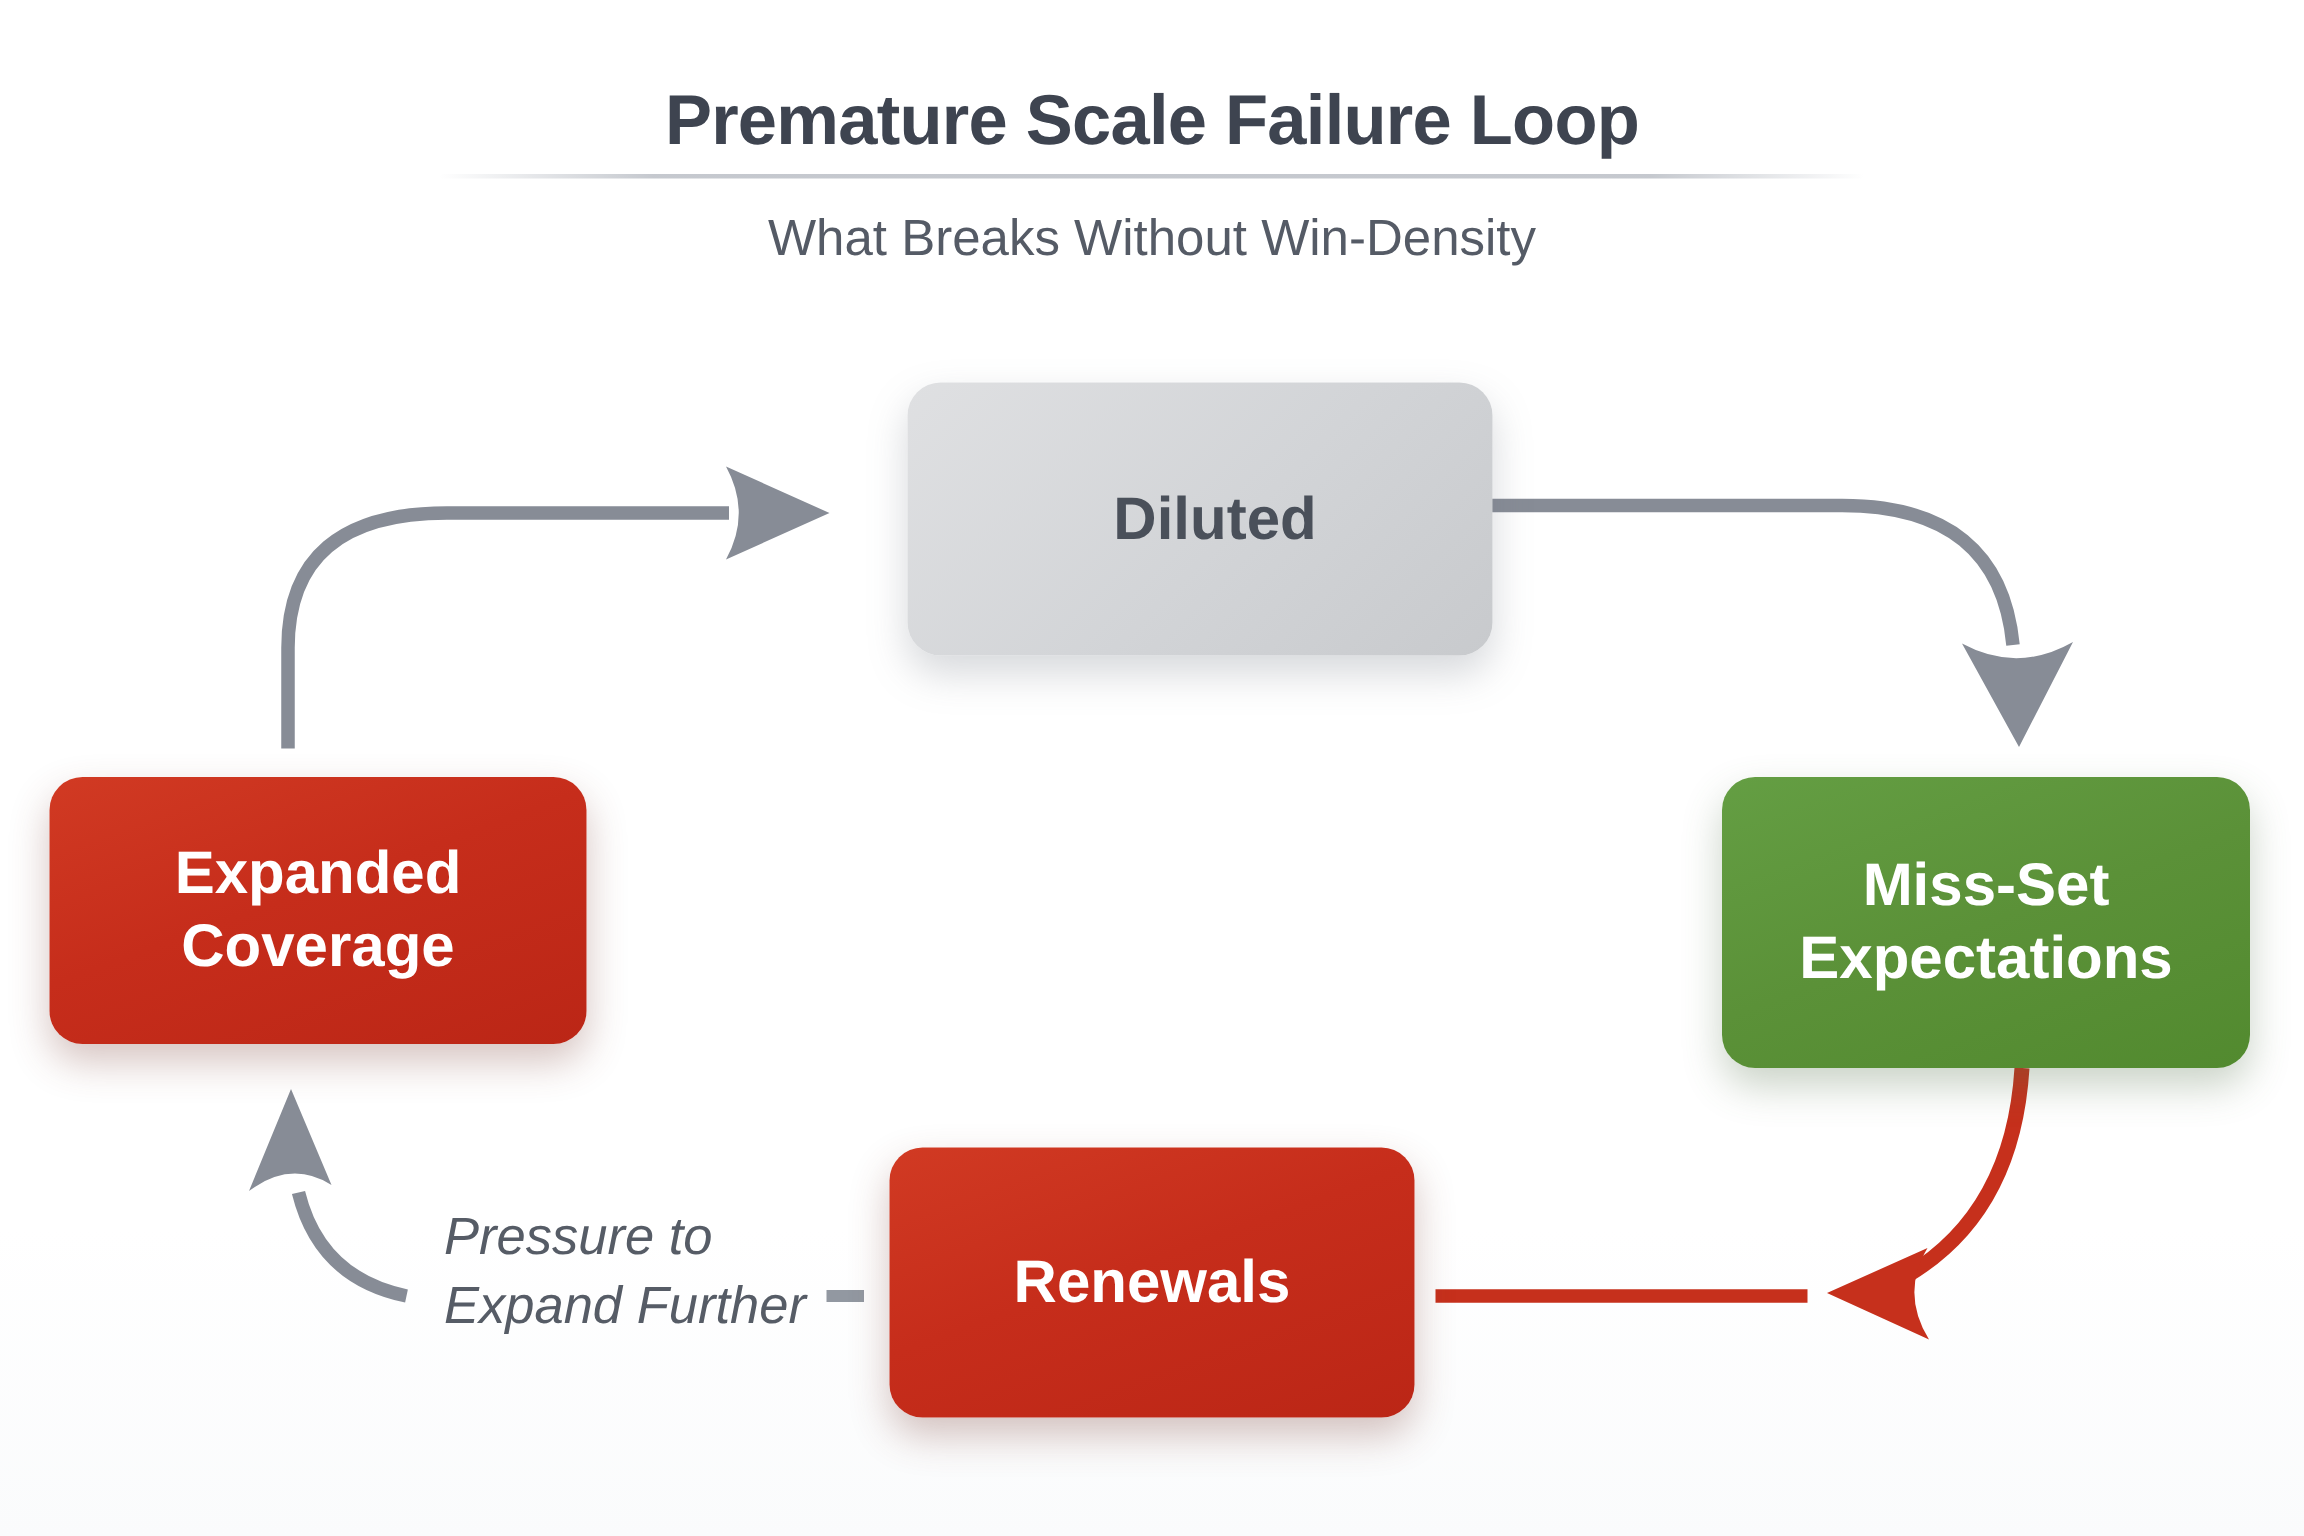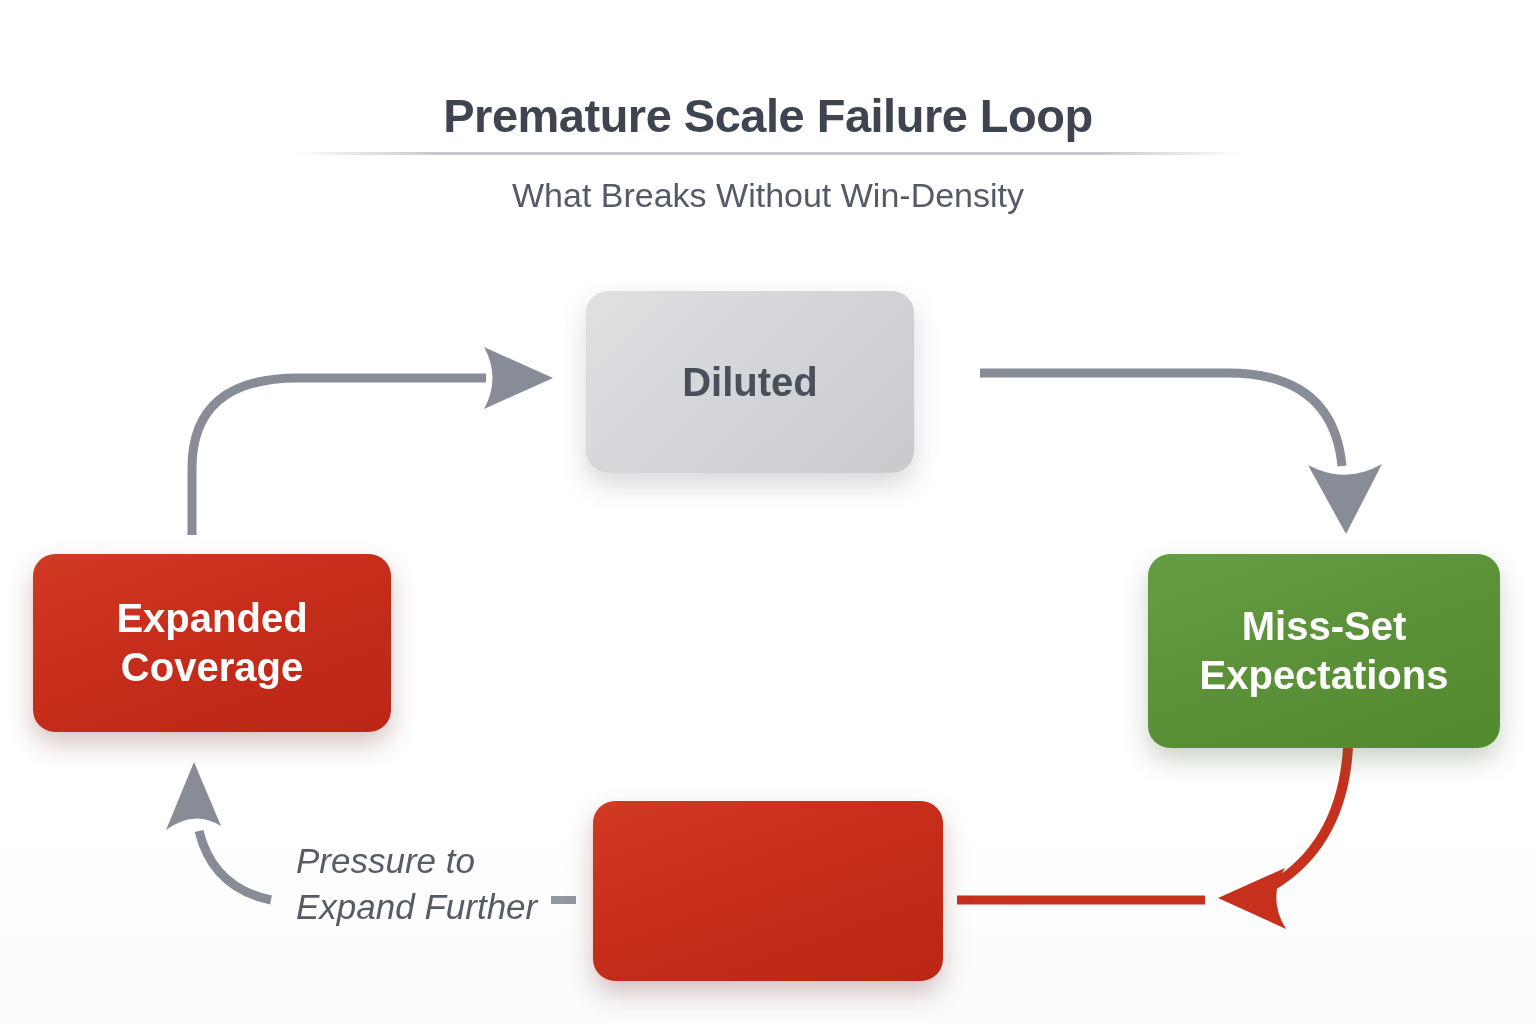--- a/index.html
+++ b/index.html
@@ -2,21 +2,21 @@
 <html><head>
 <meta charset="utf-8">
 <style>
   html,body{margin:0;padding:0;}
   body{
     width:1536px;height:1024px;overflow:hidden;
     background:linear-gradient(180deg,#ffffff 0%,#ffffff 80%,#fafbfc 100%);
     font-family:"Liberation Sans", sans-serif;
     position:relative;
   }
-  .canvas{position:absolute;inset:0;margin-top:36px;}
+  .canvas{position:absolute;inset:0;}
   .title{
     position:absolute;top:52px;left:0;width:100%;
     text-align:center;font-size:47px;font-weight:bold;
     color:#3e4450;letter-spacing:-0.5px;
   }
   .divider{
     position:absolute;top:116px;left:293px;width:950px;height:3px;
     background:linear-gradient(90deg,rgba(187,191,198,0) 0%,rgba(187,191,198,0.85) 15%,rgba(187,191,198,0.85) 85%,rgba(187,191,198,0) 100%);
     border-radius:2px;
   }
@@ -40,21 +40,21 @@
   .node-red{
     background:linear-gradient(160deg,#d13a23 0%,#c62d1b 45%,#bb2616 100%);
     color:#ffffff;
     box-shadow:0 12px 26px rgba(120,60,50,0.30);
   }
   .node-green{
     background:linear-gradient(160deg,#649e43 0%,#5b9138 50%,#528a2f 100%);
     color:#ffffff;
     box-shadow:0 12px 26px rgba(80,110,70,0.30);
   }
-  .node-diluted{left:586px;top:255px;width:328px;height:182px;}
+  .node-diluted{left:605px;top:255px;width:370px;height:182px;padding-left:20px;}
   .node-expanded{left:33px;top:518px;width:358px;height:178px;text-align:center;}
   .node-missset{left:1148px;top:518px;width:352px;height:194px;}
   .node-renewals{left:593px;top:765px;width:350px;height:180px;}
   .edge-label{
     position:absolute;font-size:35px;font-style:italic;color:#565c66;line-height:1.3;
   }
   .edge-label span{display:block;}
   .label-pressure{left:296px;top:802px;text-align:left;}
   .label-missemable{left:1020px;top:798px;width:200px;text-align:center;}
 </style>
@@ -92,20 +92,21 @@
     <span>Miss-Set</span>
     <span>Expectations</span>
   </div>
 
   <div class="node node-red node-expanded">
     <span>Expanded</span>
     <span>Coverage</span>
   </div>
 
   <div class="node node-red node-renewals">
+    <span>Renewals</span>
   </div>
 
   <div class="edge-label label-pressure">
     <span>Pressure to</span>
     <span>Expand Further</span>
   </div>
 
 
 </div>
 

